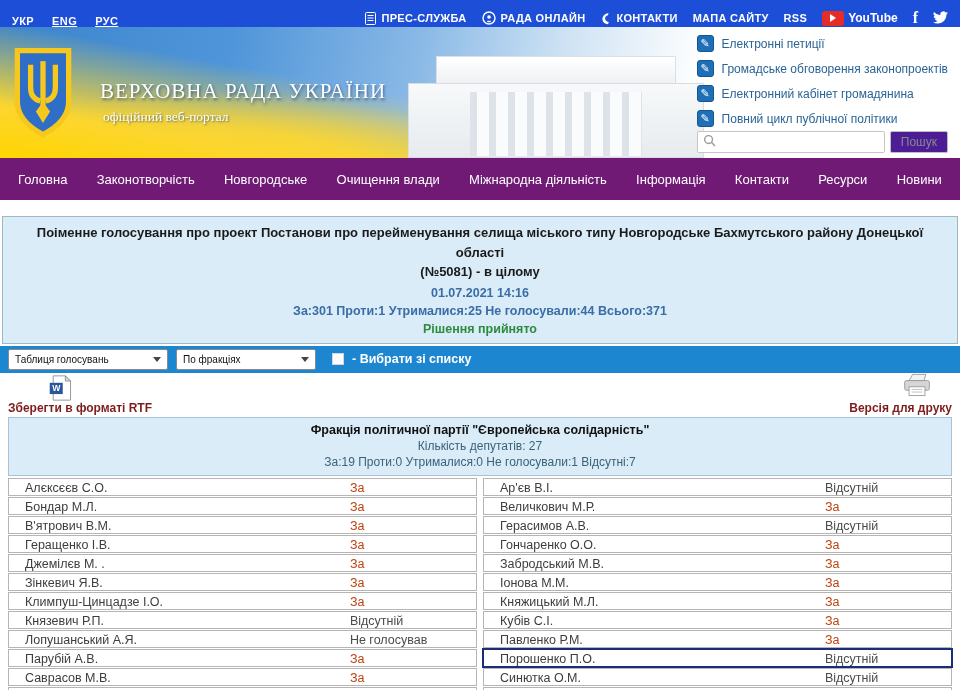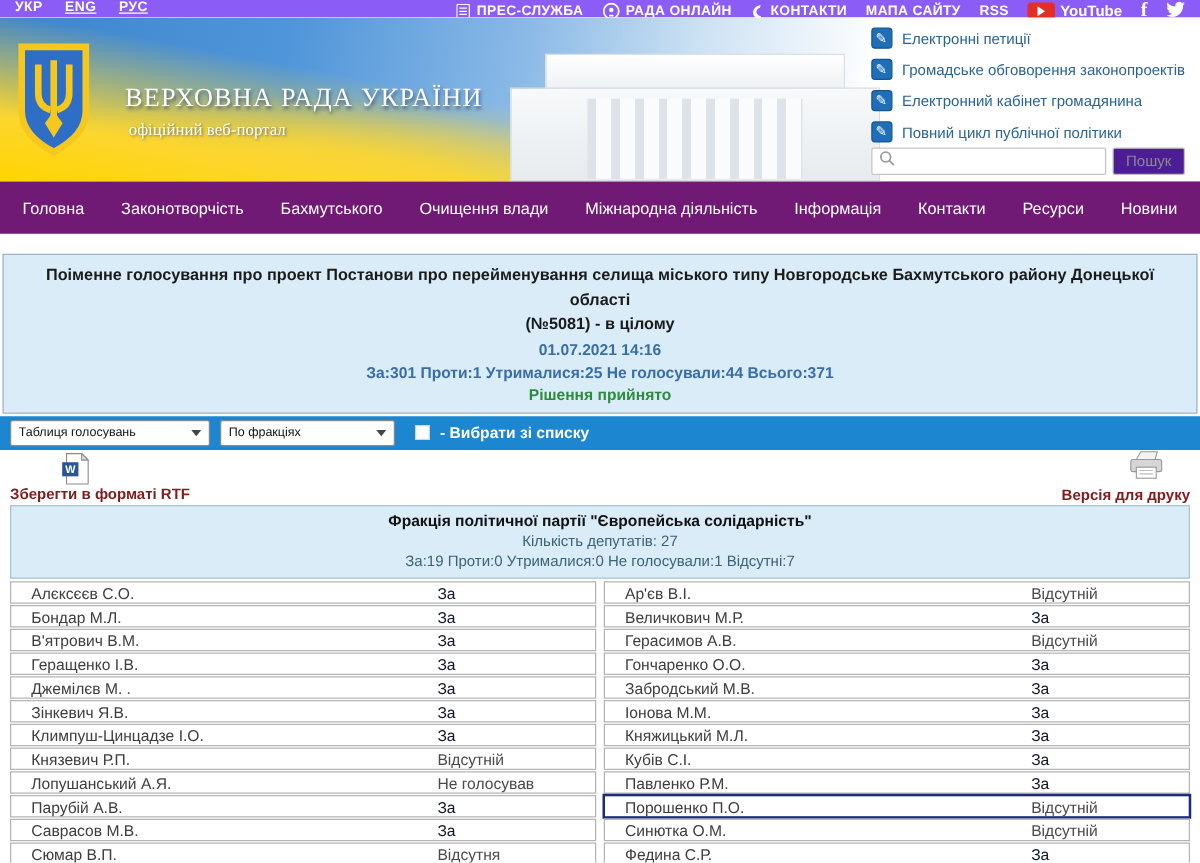--- a/index.html
+++ b/index.html
@@ -1,20 +1,20 @@
 <!DOCTYPE html>
 <html><head>
 <meta charset="utf-8">
 <style>
   * { margin:0; padding:0; box-sizing:border-box; }
   html,body { width:960px; height:690px; overflow:hidden; background:#fff;
               font-family:"Liberation Sans",sans-serif; }
 
   
-  .topbar { height:14px; background:#8b5cf6; display:flex; align-items:flex-start;
+  .topbar { height:27px; background:#1d4ed8; display:flex; align-items:flex-end;
             padding:0 12px; color:#fff; font-size:11px; font-weight:bold; }
   .langs { display:flex; gap:18px; }
   .lang { cursor:pointer; letter-spacing:.4px; }
   .lang.u { text-decoration:underline; }
   .topbar-right { margin-left:auto; display:flex; align-items:center; gap:15px; }
   .tlink { display:flex; align-items:center; gap:5px; letter-spacing:.3px; cursor:pointer; }
   .ticon { display:inline-flex; align-items:center; }
   .yt { display:flex; align-items:center; gap:4px; }
   .yt-badge { background:#e52d27; border-radius:3px; width:22px; height:15px;
               display:flex; align-items:center; justify-content:center; }
@@ -101,21 +101,21 @@
 
   
   .vtable { display:flex; gap:6px; margin:2px 8px 0; }
   .vcol { flex:1; min-width:0; }
   .vrow { position:relative; height:18px; border:1px solid #b5b5b5; background:#fff;
           margin-bottom:1px; }
   .vrow.hl { outline:2px solid #1c2b7a; outline-offset:-1px; }
   .rname { position:absolute; left:16px; top:2px; font-size:12.5px; color:#3d3d3d;
            white-space:nowrap; }
   .rvote { position:absolute; left:73%; top:2px; font-size:12.5px; white-space:nowrap; }
-  .rvote.za { color:#0f172a; }
+  .rvote.za { color:#c2410c; }
   .rvote.absent, .rvote.novote { color:#4a4a4a; }
 </style>
 </head>
 <body>
 
 <div class="topbar">
   <div class="langs">
     <span class="lang">УКР</span>
     <span class="lang u">ENG</span>
     <span class="lang u">РУС</span>
@@ -221,21 +221,21 @@
       </span>
       <input type="text" value="" style="">
     </div>
     <button class="searchbtn">Пошук</button>
   </div>
 </div>
 
 <div class="nav">
   <span class="nav-item">Головна</span>
   <span class="nav-item">Законотворчість</span>
-  <span class="nav-item">Бахмутського</span>
+  <span class="nav-item">Новгородське</span>
   <span class="nav-item">Очищення влади</span>
   <span class="nav-item">Міжнародна діяльність</span>
   <span class="nav-item">Інформація</span>
   <span class="nav-item">Контакти</span>
   <span class="nav-item">Ресурси</span>
   <span class="nav-item">Новини</span>
 </div>
 
 <div class="infobox">
   <div class="it1">

